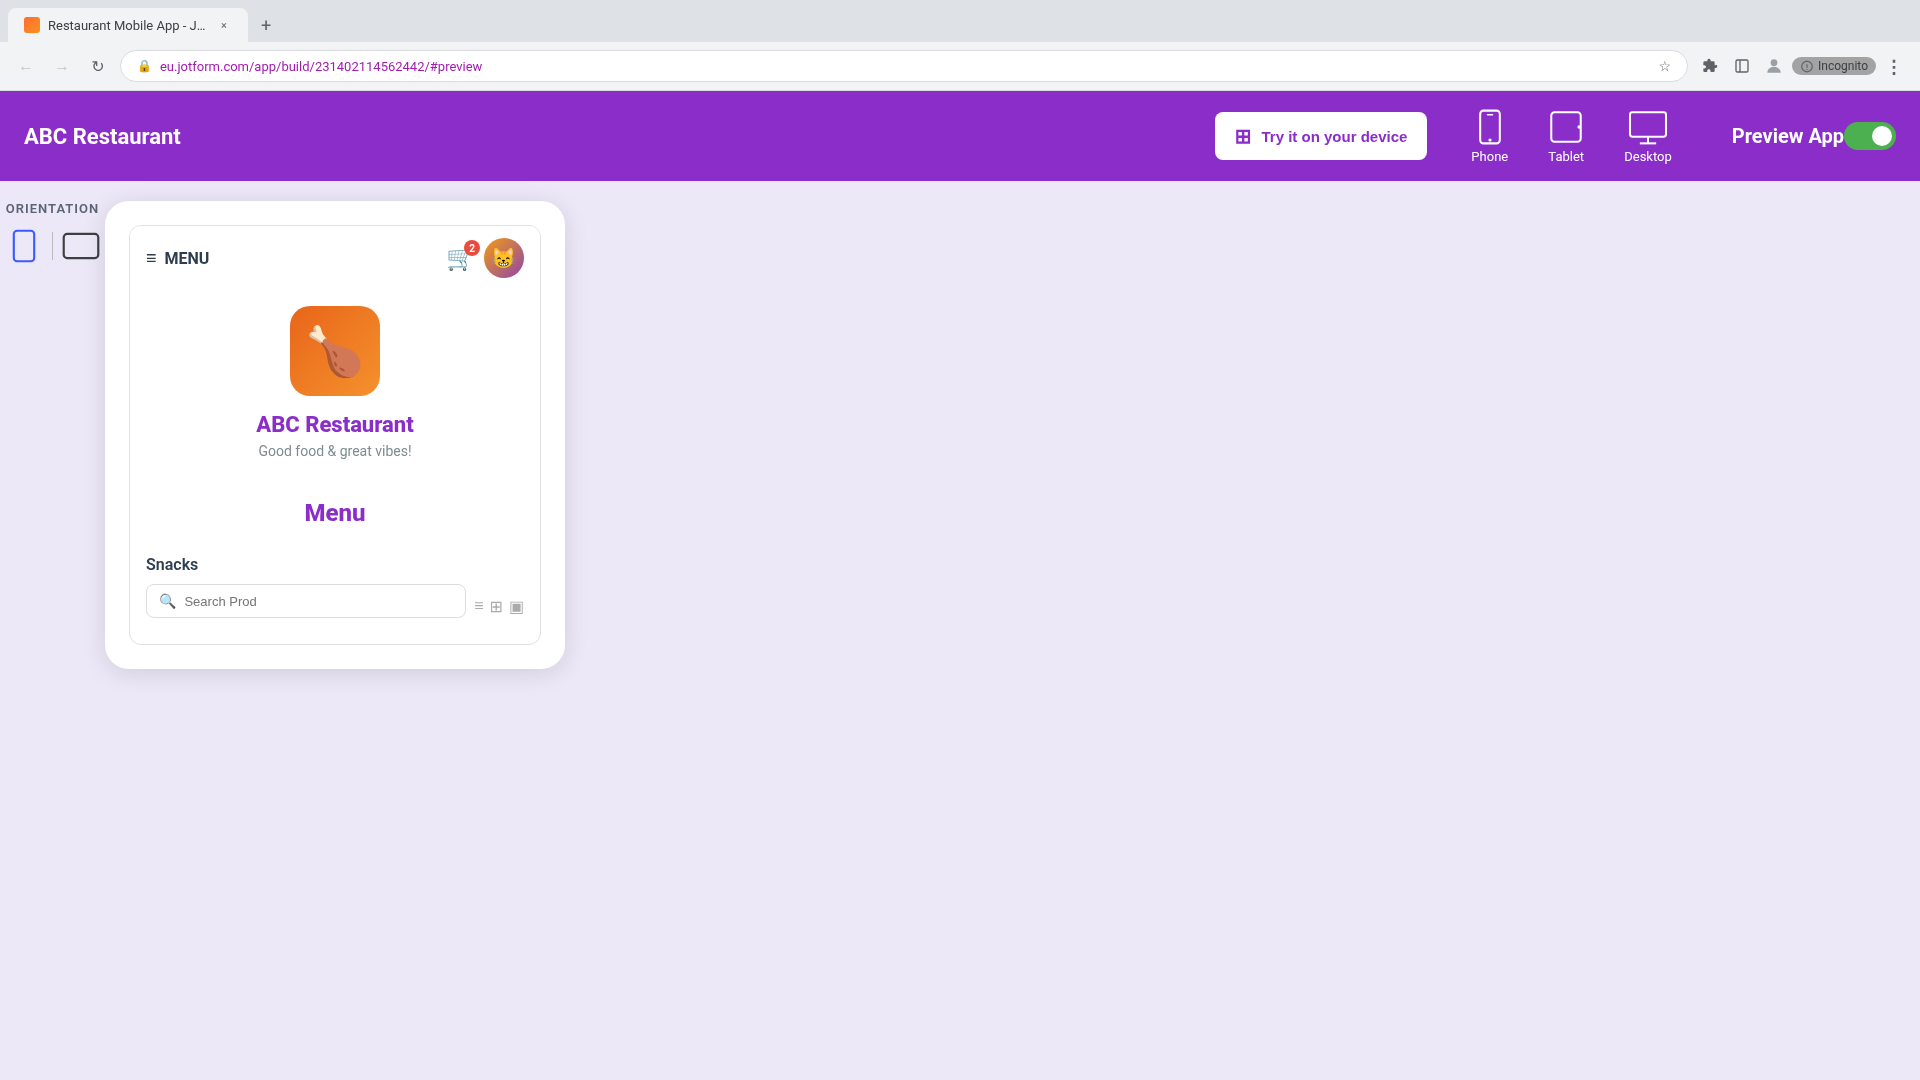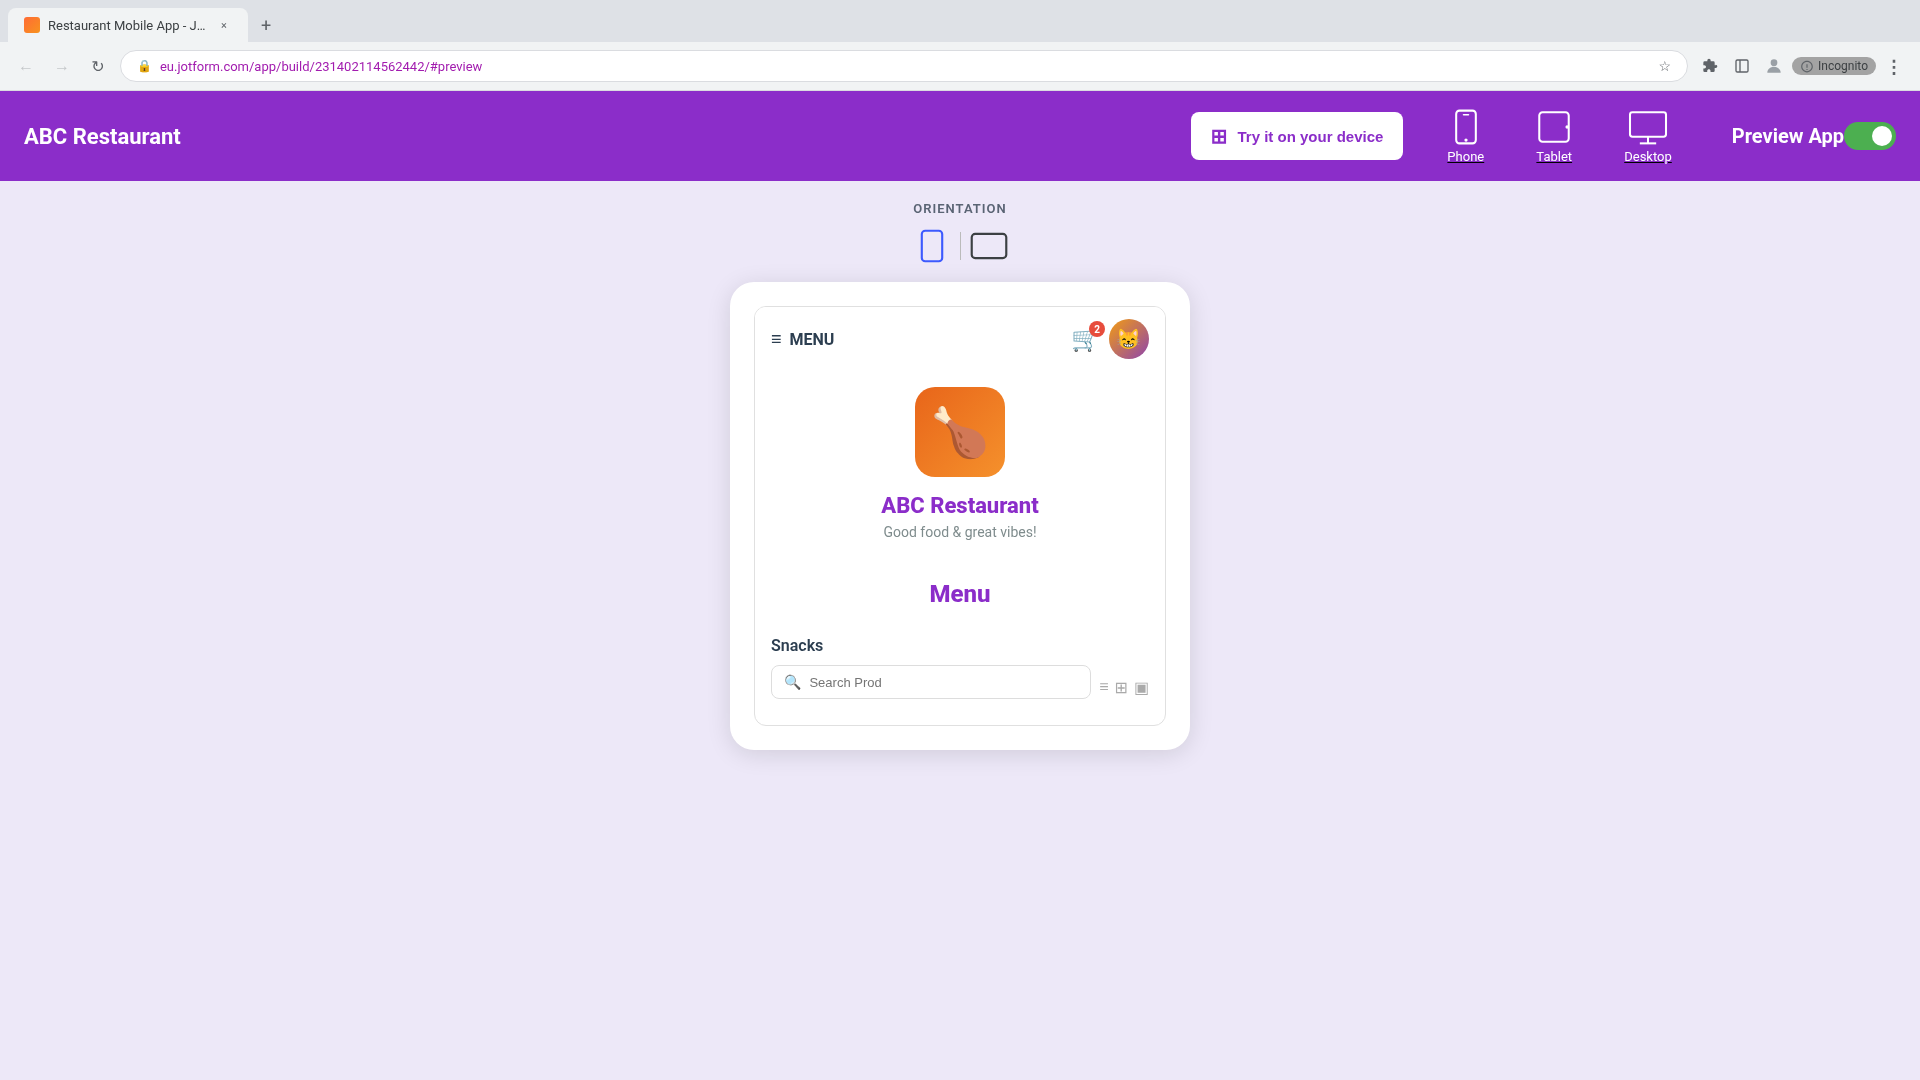--- a/index.html
+++ b/index.html
@@ -180,23 +180,22 @@
       font-size: 15px;
       font-weight: 600;
       cursor: pointer;
     }
     .try-device-btn .qr-icon {
       font-size: 20px;
     }
     .device-type-group {
       display: flex;
       align-items: flex-start;
-      gap: 12px;
+      gap: 0;
       margin-left: auto;
-      text-decoration: underline;
     }
     .device-type-item {
       display: flex;
       flex-direction: column;
       align-items: center;
       gap: 4px;
       padding: 8px 20px;
       cursor: pointer;
       color: #fff;
     }
@@ -232,22 +231,22 @@
       height: 20px;
       background: #fff;
       border-radius: 50%;
     }
 
     
     .main-content {
       background: #ede8f8;
       height: calc(1080px - 42px - 48px - 90px);
       display: flex;
-      flex-direction: column;
-      align-items: center;
+      flex-direction: row;
+      align-items: flex-start;
       padding-top: 20px;
     }
     .orientation-section {
       text-align: center;
       margin-bottom: 16px;
     }
     .orientation-label {
       font-size: 13px;
       font-weight: 600;
       color: #5a6474;

